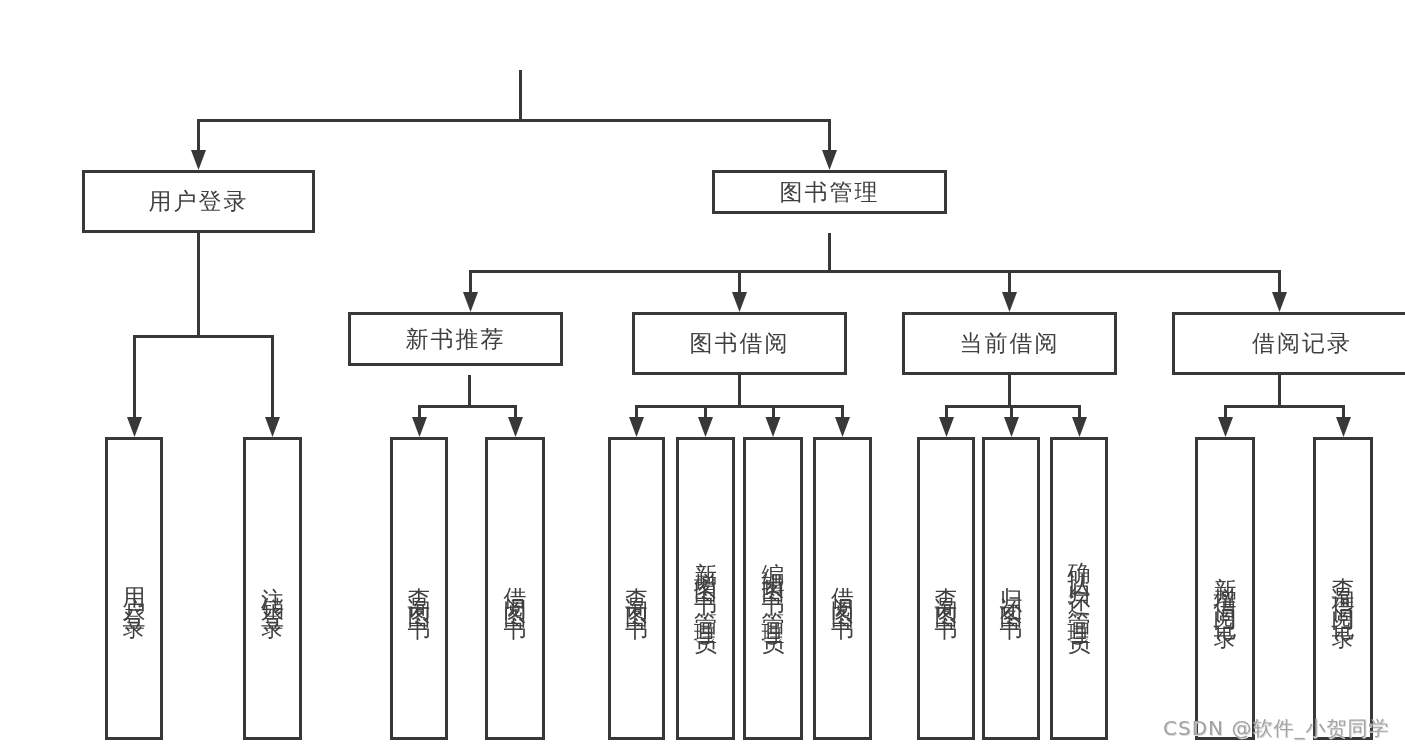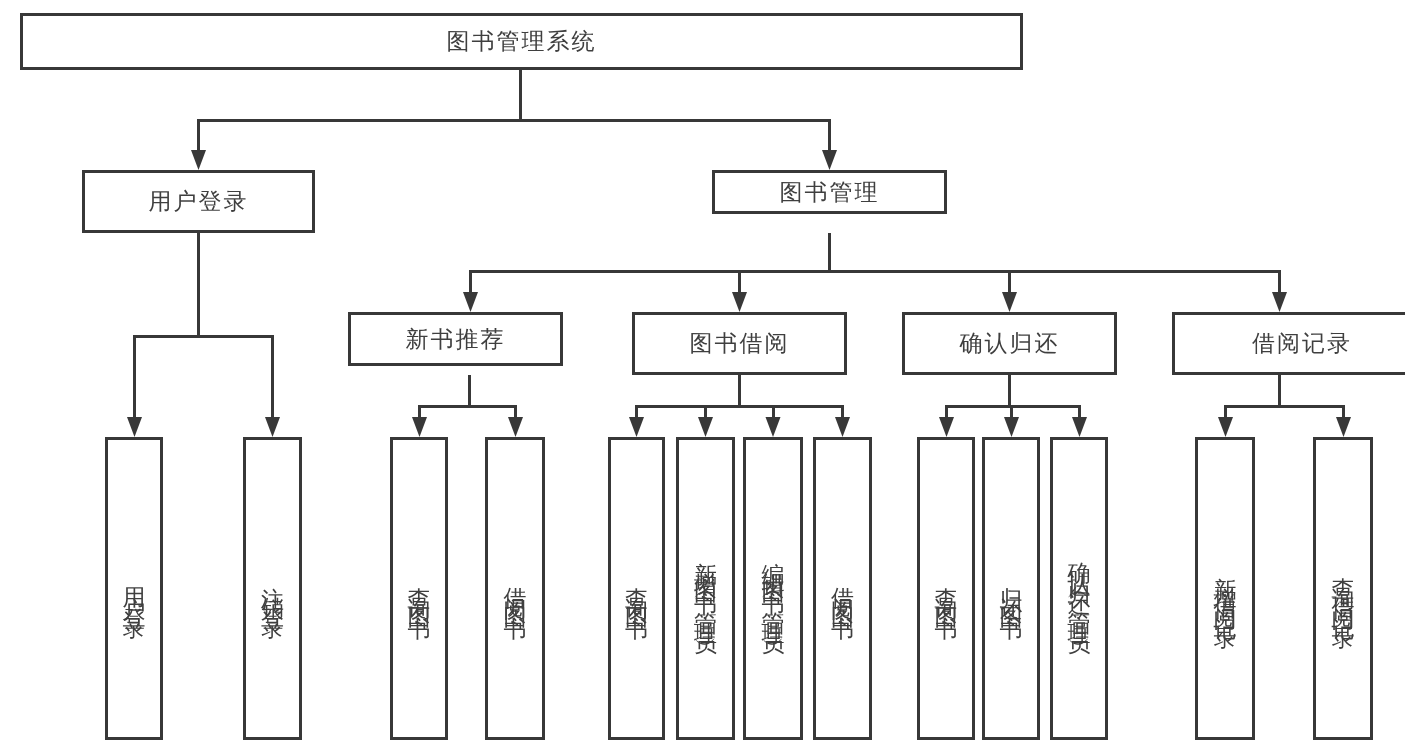--- a/index.html
+++ b/index.html
@@ -69,39 +69,36 @@
       <polygon points="765.5,417 780.5,417 773,437"></polygon>
       <polygon points="835,417 850,417 842.5,437"></polygon>
       <polygon points="939,417 954,417 946.5,437"></polygon>
       <polygon points="1004,417 1019,417 1011.5,437"></polygon>
       <polygon points="1072,417 1087,417 1079.5,437"></polygon>
       <polygon points="1218,417 1233,417 1225.5,437"></polygon>
       <polygon points="1336,417 1351,417 1343.5,437"></polygon>
     </g>
   </svg>
 
-  <div class="node" style="left:20px;top:13px;width:1003px;height:57px">
-    <span>图书管理系统</span>
-  </div>
 
   <div class="node" style="left:82px;top:170px;width:233px;height:63px">
     <span>用户登录</span>
   </div>
   <div class="node" style="left:712px;top:170px;width:235px;height:44px">
     <span>图书管理</span>
   </div>
 
   <div class="node" style="left:348px;top:312px;width:215px;height:54px">
     <span>新书推荐</span>
   </div>
   <div class="node" style="left:632px;top:312px;width:215px;height:63px">
     <span>图书借阅</span>
   </div>
   <div class="node" style="left:902px;top:312px;width:215px;height:63px">
-    <span>确认归还</span>
+    <span>当前借阅</span>
   </div>
   <div class="node" style="left:1172px;top:312px;width:260px;height:63px">
     <span>借阅记录</span>
   </div>
 
   <div class="leaf" style="left:105px;width:58px">
     <span class="vtext">用户登录</span>
   </div>
   <div class="leaf" style="left:243px;width:59px">
     <span class="vtext">注销登录</span>
@@ -137,14 +134,15 @@
     <span class="vtext">确认归还（管理员）</span>
   </div>
 
   <div class="leaf" style="left:1195px;width:60px">
     <span class="vtext">新增借阅记录</span>
   </div>
   <div class="leaf" style="left:1313px;width:60px">
     <span class="vtext">查询借阅记录</span>
   </div>
 
+  <div class="watermark">CSDN @软件_小贺同学</div>
 
 </div>
 
 </body></html>

